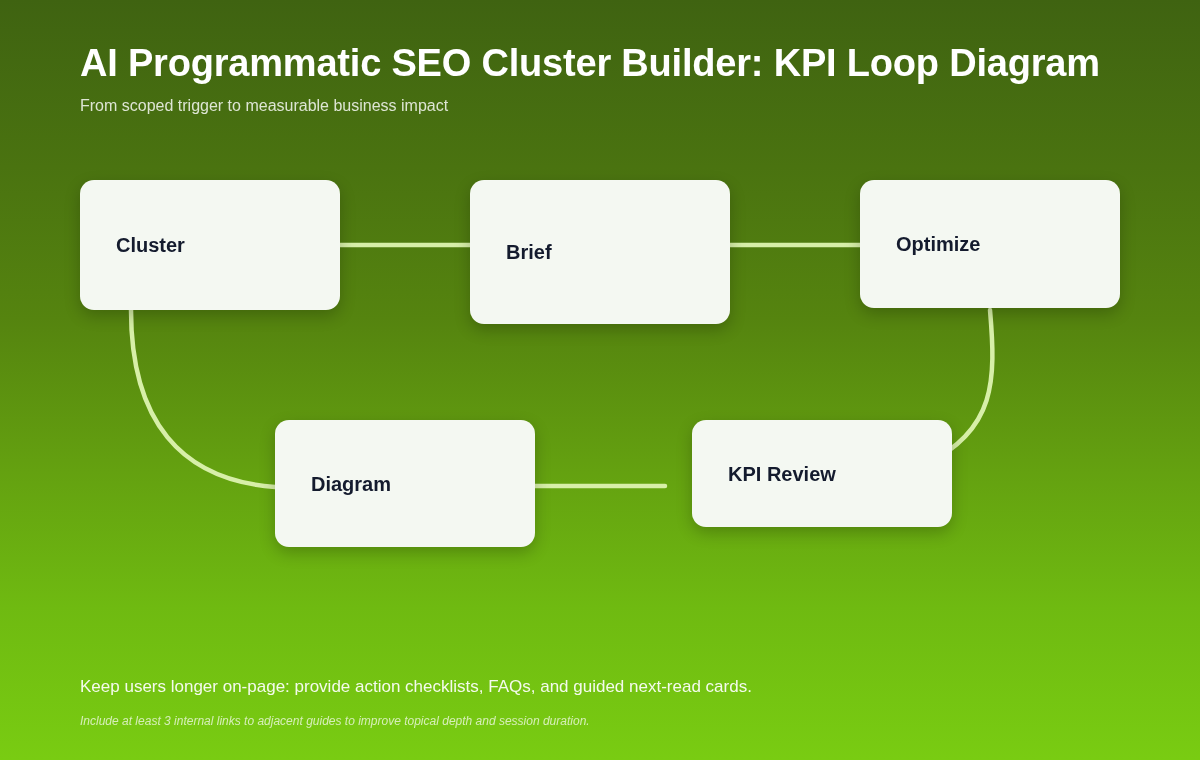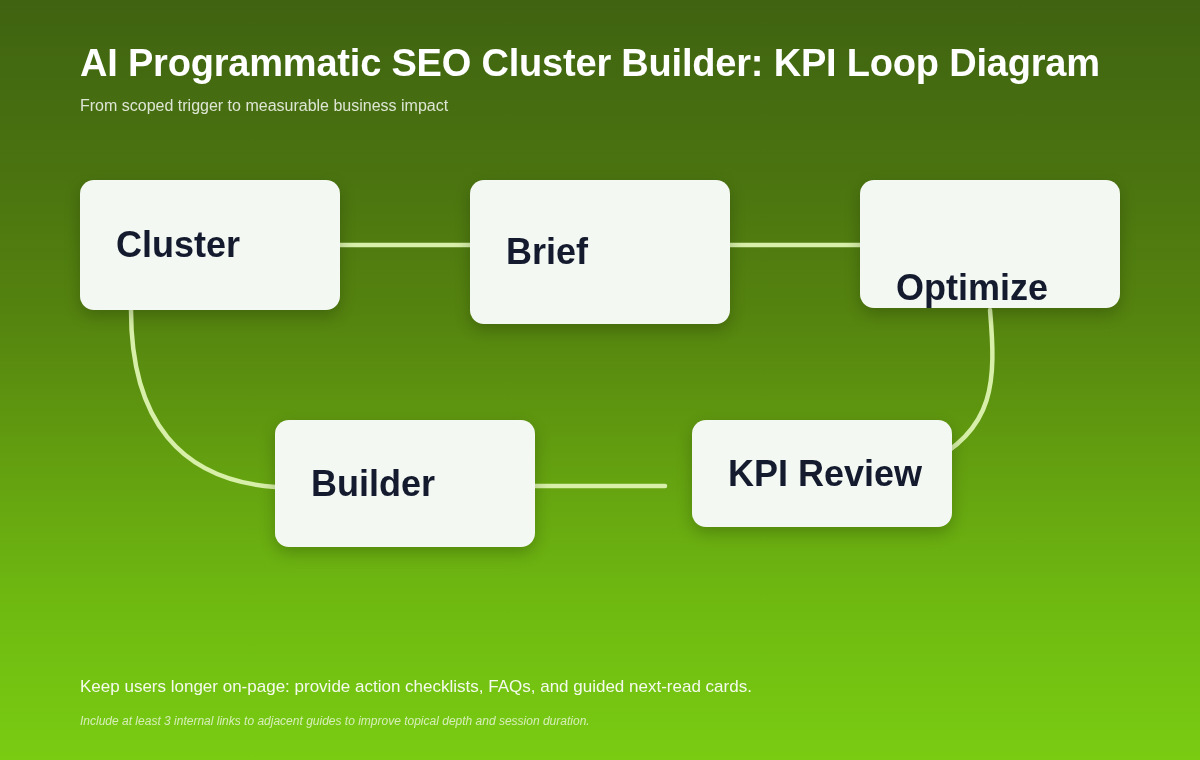--- a/index.html
+++ b/index.html
@@ -76,30 +76,30 @@
     position: absolute;
     box-sizing: border-box;
     background: #f4f8f2;
     border-radius: 14px;
     box-shadow: 0 6px 16px rgba(0,0,0,0.22);
     display: flex;
     align-items: center;
     padding-left: 36px;
   }
   .node-label {
-    font-size: 36px;
+    font-size: 20px;
     font-weight: bold;
     color: #141b2e;
     line-height: 1.1;
     white-space: nowrap;
   }
 
   #node-cluster   { left: 80px;  top: 180px; width: 260px; height: 130px; }
   #node-brief     { left: 470px; top: 180px; width: 260px; height: 144px; }
-  #node-optimize  { left: 860px; top: 180px; width: 260px; height: 128px; align-items: flex-end; }
+  #node-optimize  { left: 860px; top: 180px; width: 260px; height: 128px; }
   #node-refresh   { left: 275px; top: 420px; width: 260px; height: 127px; }
   #node-kpireview { left: 692px; top: 420px; width: 260px; height: 107px; text-align: center; }
 
   
   #footer {
     position: absolute;
     left: 80px;
     top: 645px;
     width: 1060px;
     margin-top: 33px;
@@ -147,21 +147,21 @@
 
     <div class="node" id="node-brief">
       <span class="node-label">Brief</span>
     </div>
 
     <div class="node" id="node-optimize">
       <span class="node-label">Optimize</span>
     </div>
 
     <div class="node" id="node-refresh">
-      <span class="node-label">Builder</span>
+      <span class="node-label">Diagram</span>
     </div>
 
     <div class="node" id="node-kpireview">
       <span class="node-label">KPI Review</span>
     </div>
 
   </div>
 
   <div id="footer">
     <div class="footer-line footer-primary">Keep users longer on-page: provide action checklists, FAQs, and guided next-read cards.</div>

